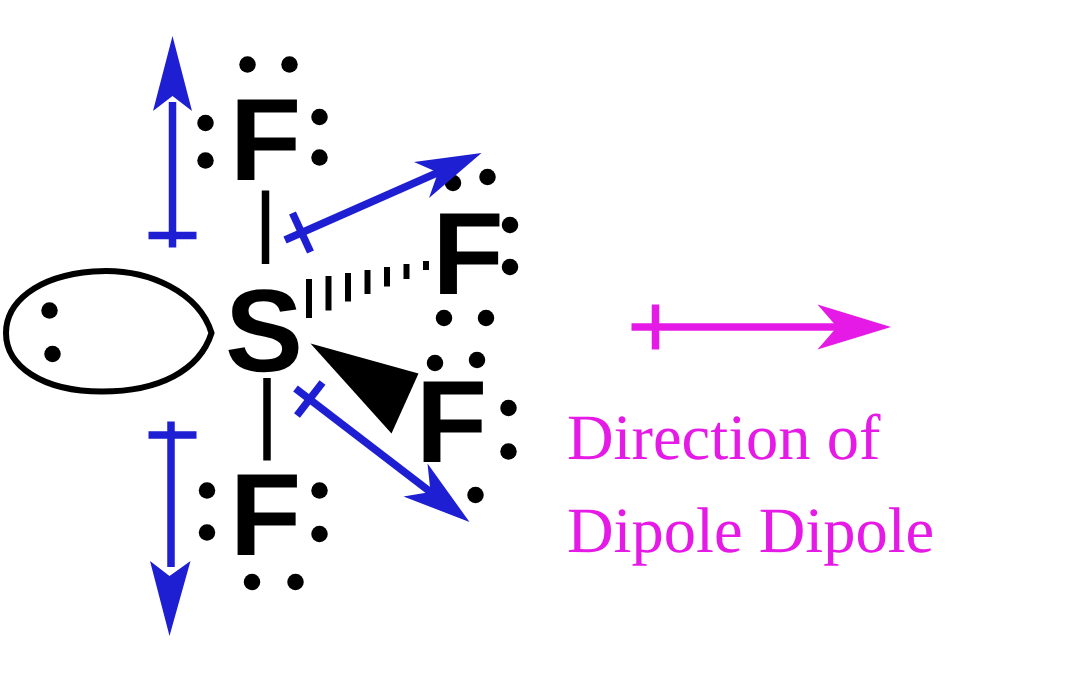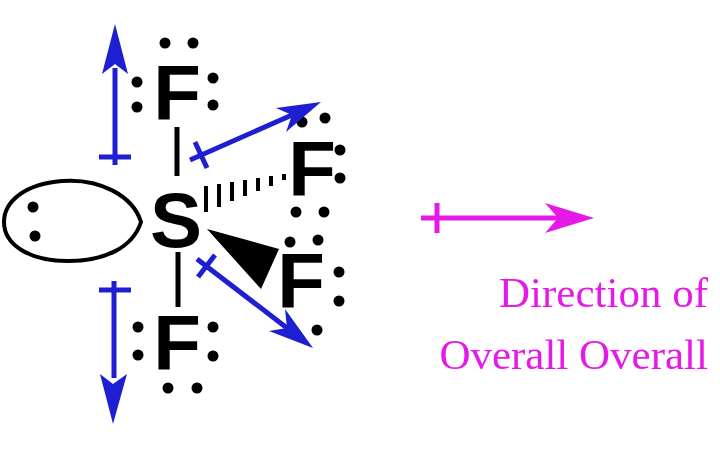--- a/index.html
+++ b/index.html
@@ -26,21 +26,21 @@
     font-family: "Liberation Sans", sans-serif;
     font-weight: 700;
     font-size: 78px;
     fill: #000000;
   }
   .legend {
     position: absolute;
     left: 378px;
     top: 262px;
     width: 330px;
-    text-align: right;
+    text-align: left;
     font-family: "Liberation Serif", serif;
     font-size: 43px;
     line-height: 62px;
     color: #e61ae6;
     white-space: nowrap;
   }
 </style>
 </head>
 <body>
 
@@ -135,16 +135,16 @@
 
     <g stroke="#e61ae6" fill="#e61ae6">
       <line x1="421" y1="218" x2="558" y2="218" stroke-width="5"></line>
       <polygon points="594,218 545,203 558,218 545,233" stroke="none"></polygon>
       <line x1="437" y1="203" x2="437" y2="233" stroke-width="5"></line>
     </g>
   </svg>
 
   <div class="legend">
     <div>Direction of</div>
-    <div>Overall Overall</div>
+    <div>Dipole Dipole</div>
   </div>
 
 </div>
 
 </body></html>

